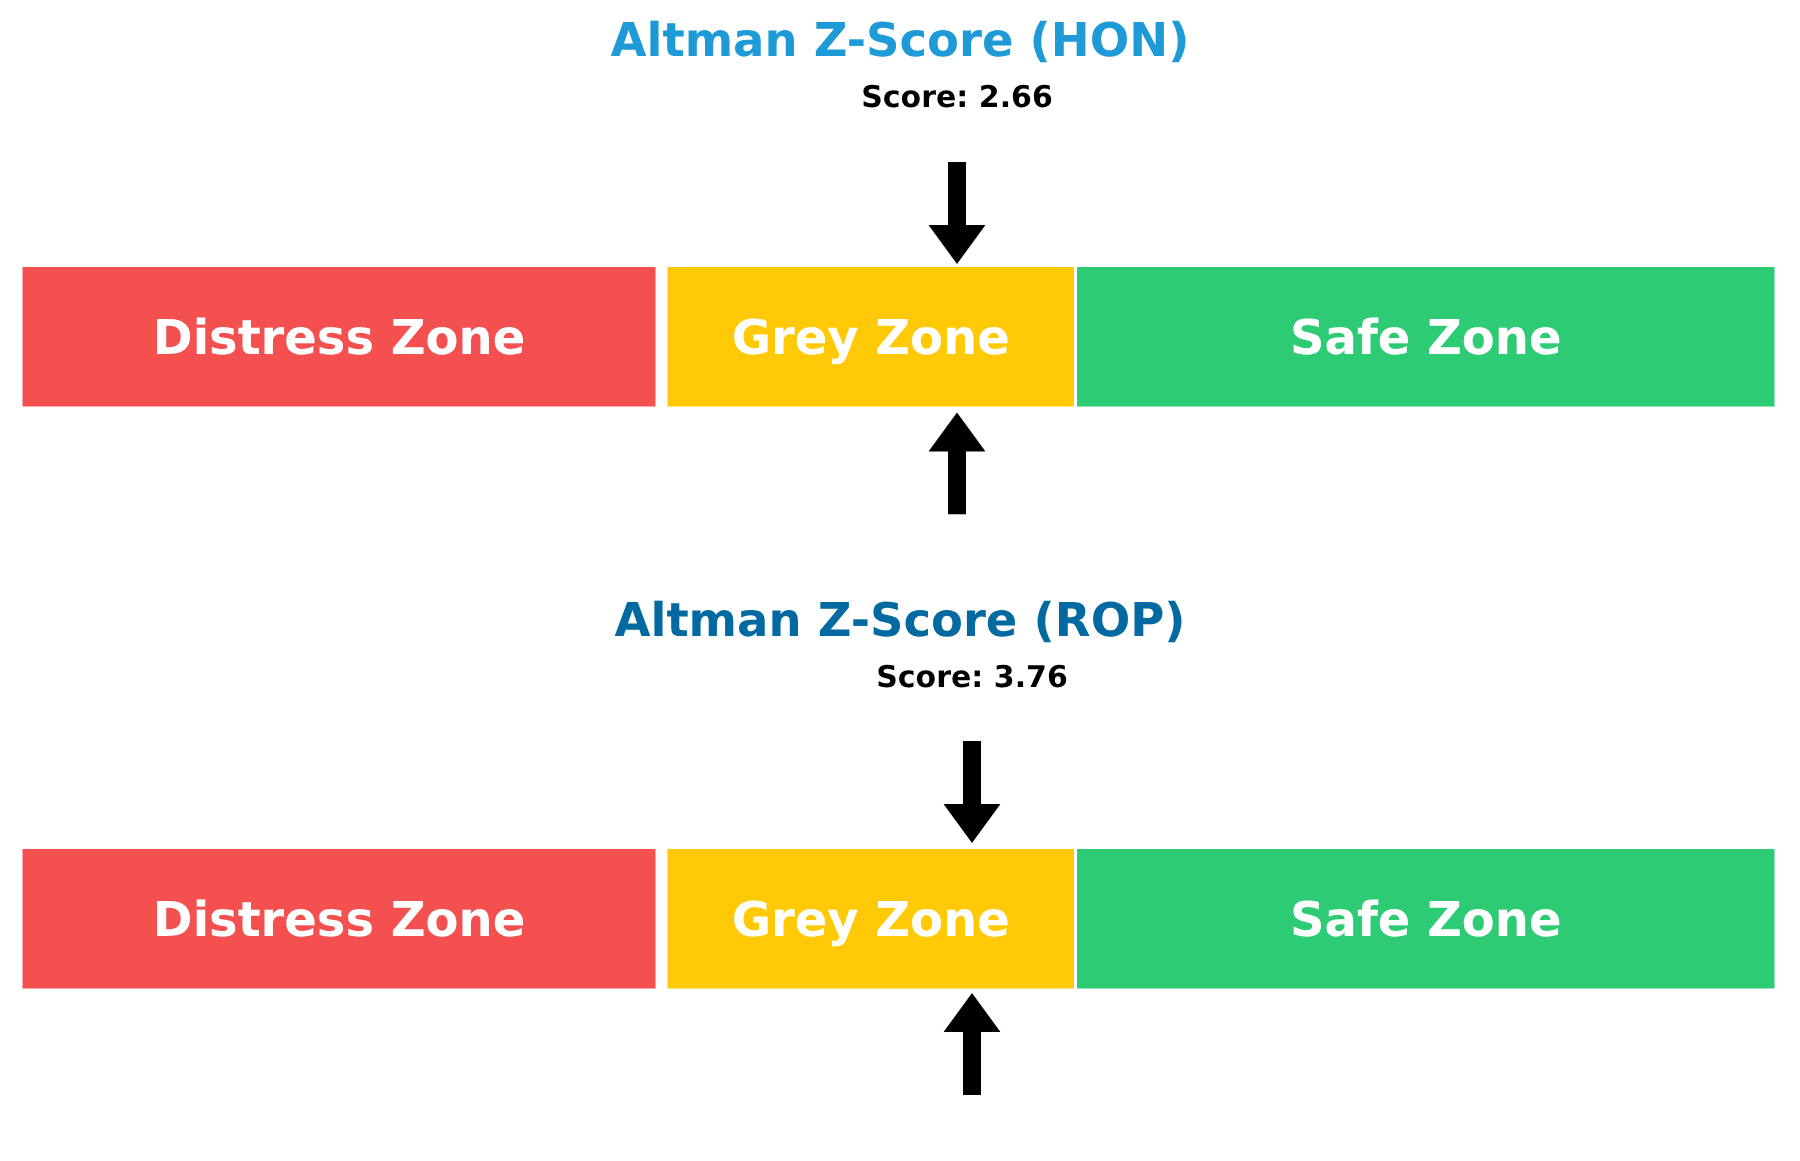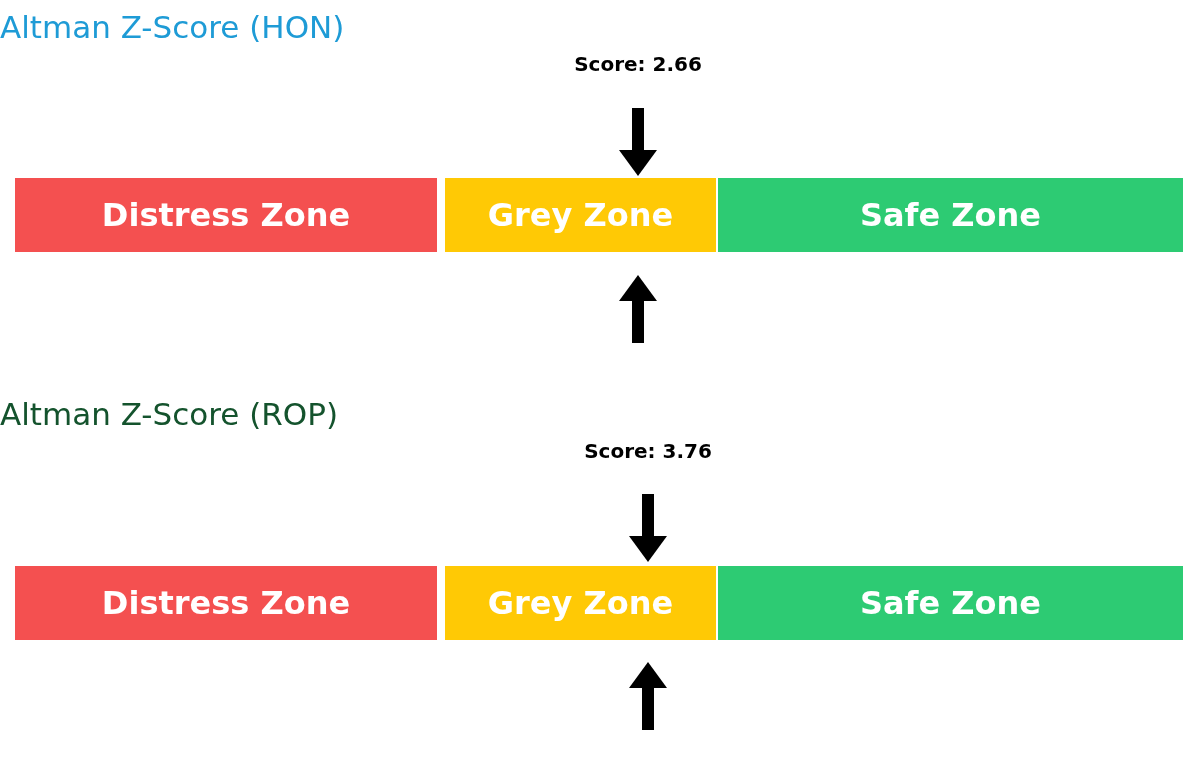--- a/index.html
+++ b/index.html
@@ -27,22 +27,23 @@
     width: 1200px;
     height: 387px;
   }
   .chart.chart-top { top: 0; }
   .chart.chart-bottom { top: 388px; }
 
   .chart-title {
     position: absolute;
     left: 0;
     width: 1200px;
+    text-align: center;
     font-size: 31px;
-    font-weight: 400;
+    font-weight: 700;
     margin: 0;
     line-height: 1.1;
   }
   .chart-top .chart-title { top: 10px; }
   .chart-bottom .chart-title { top: 9px; }
 
   .score-label {
     position: absolute;
     transform: translateX(-50%);
     font-size: 20px;
@@ -72,21 +73,21 @@
     width: 1168px;
     height: 93px;
     background: #ffffff;
   }
   .chart-top .zone-bar { top: 178px; }
   .chart-bottom .zone-bar { top: 178px; }
 
   .zone {
     position: absolute;
     top: 0;
-    height: 74px;
+    height: 93px;
     display: flex;
     align-items: center;
     justify-content: center;
   }
   .zone-distress { left: 0;     width: 422px; }
   .zone-grey     { left: 430px; width: 271px; }
   .zone-safe     { left: 703px; width: 465px; text-align: center; }
 
   .zone-label {
     color: #ffffff;
@@ -123,21 +124,21 @@
       </div>
     </div>
 
     <svg class="arrow arrow-up" style="left: 638px;" viewBox="0 0 38 68">
       <polygon points="19,0 0,26 38,26"></polygon>
       <rect x="13" y="23" width="12" height="45"></rect>
     </svg>
   </section>
 
   <section class="chart chart-bottom">
-    <h2 class="chart-title" style="color: #14532d;">Altman Z-Score (ROP)</h2>
+    <h2 class="chart-title" style="color: #0369a1;">Altman Z-Score (ROP)</h2>
 
     <div class="score-label" style="left: 648px;">Score: 3.76</div>
 
     <svg class="arrow arrow-down" style="left: 648px;" viewBox="0 0 38 68">
       <rect x="13" y="0" width="12" height="45"></rect>
       <polygon points="0,42 38,42 19,68"></polygon>
     </svg>
 
     <div class="zone-bar">
       <div class="zone zone-distress" style="background-color: rgb(244, 80, 80);">

